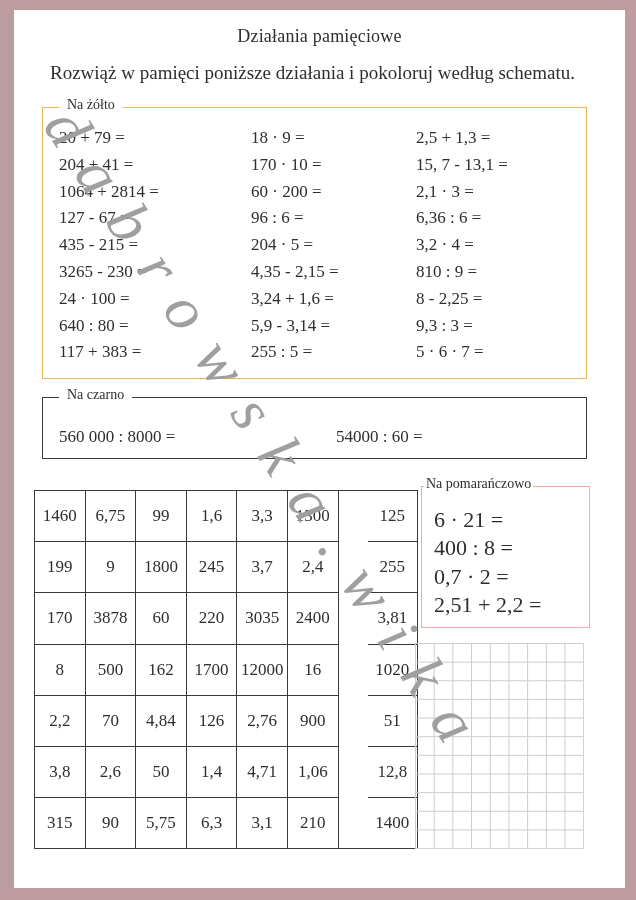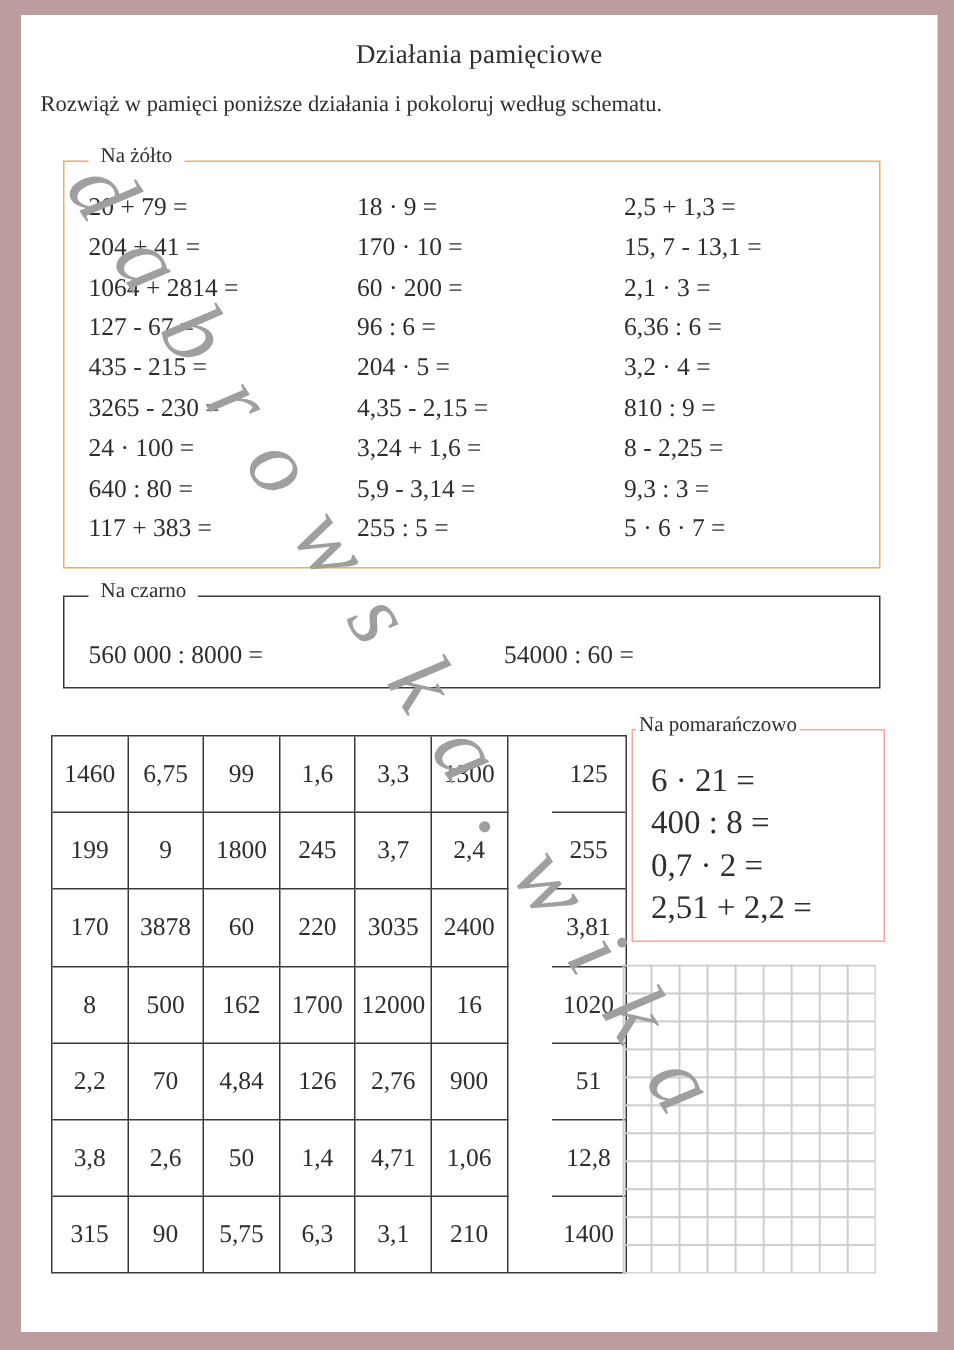--- a/index.html
+++ b/index.html
@@ -10,38 +10,38 @@
     color:#2e2e2e;
   }
   .page{
     position:absolute;left:14px;top:10px;width:611px;height:878px;
     background:#ffffff;overflow:hidden;
   }
   .title{
     margin-top:16px;text-align:center;font-size:18px;letter-spacing:.2px;
   }
   .subtitle{
-    margin:15px 0 0 13px;font-size:15px;
+    margin:15px 0 0 36px;font-size:19px;
   }
   .box{
     position:absolute;background:transparent;
   }
   .box .legend{
     position:absolute;top:-11px;left:16px;background:#ffffff;
     padding:0 8px;font-size:14px;white-space:nowrap;
   }
   .box-yellow{border:1px solid #ecb258;left:28px;top:97px;width:543px;height:270px;}
   .box-black{border:1.5px solid #3a3a3a;left:28px;top:387px;width:543px;height:60px;}
   .box-orange{border:1px solid #fca5a5;left:407px;top:476px;width:167px;height:140px;}
   .box-orange .legend{left:2px;padding:0 2px;}
 
   .prob-col{position:absolute;top:17px;font-size:17px;}
   .prob-col .problem{line-height:26.8px;white-space:nowrap;}
   .col-1{left:16px;}
-  .col-2{left:195px;}
+  .col-2{left:208px;}
   .col-3{left:373px;}
 
   .black-problems{position:absolute;top:26px;left:0;width:100%;font-size:17px;}
   .black-problems .problem{position:absolute;line-height:26px;white-space:nowrap;}
   .black-problems .problem:nth-child(1){left:16px;}
   .black-problems .problem:nth-child(2){left:293px;}
 
   .orange-problems{position:absolute;top:19px;left:12px;font-size:22px;}
   .orange-problems .problem{line-height:28.4px;white-space:nowrap;}
 

